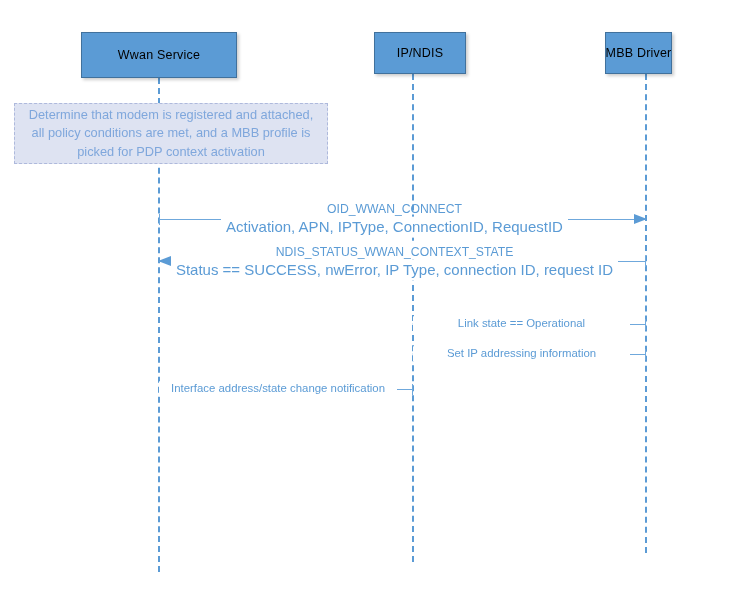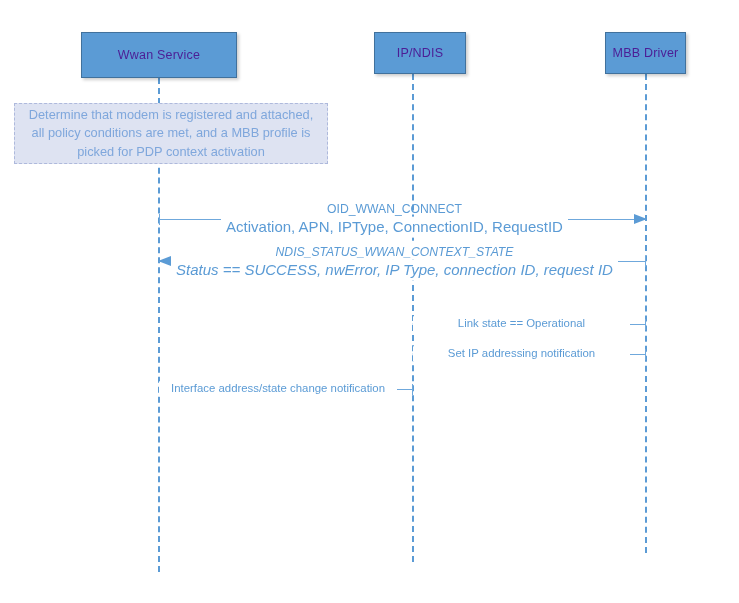--- a/index.html
+++ b/index.html
@@ -25,21 +25,21 @@
     position: absolute;
     background: #5B9BD5;
     border: 1px solid #41719C;
     box-shadow: 2px 2px 3px rgba(0,0,0,0.20);
     display: flex;
     align-items: center;
     justify-content: center;
     box-sizing: border-box;
   }
   .participant-label {
-    color: #4c1d95;
+    color: #000000;
     font-size: 12.5px;
     letter-spacing: 0.2px;
     white-space: nowrap;
     text-align: center;
   }
 
   
   .lifeline {
     position: absolute;
     width: 0;
@@ -147,21 +147,21 @@
   <div class="lifeline" style="left:645px; top:74px; height:479px;"></div>
 
   <div class="participant" style="left:81px; top:32px; width:156px; height:46px;">
     <span class="participant-label">Wwan Service</span>
   </div>
 
   <div class="participant" style="left:374px; top:32px; width:92px; height:42px;">
     <span class="participant-label">IP/NDIS</span>
   </div>
 
-  <div class="participant" style="left:605px; top:32px; width:81px; height:42px;">
+  <div class="participant" style="left:605px; top:32px; width:67px; height:42px;">
     <span class="participant-label">MBB Driver</span>
   </div>
 
   <div class="note" style="left:14px; top:103px; width:314px; height:61px;">
     <span class="note-text">Determine that modem is registered and attached, all policy conditions are met, and a MBB profile is picked for PDP context activation</span>
   </div>
 
   <div class="message" style="left:159px; top:219px; width:487px;">
     <div class="msg-line"></div>
     <div class="endbar at-left"></div>
@@ -169,41 +169,41 @@
     <div class="msg-labels stacked" style="top:0px;">
       <span class="msg-label-main">OID_WWAN_CONNECT</span>
       <span class="msg-label-sub label-bg">Activation, APN, IPType, ConnectionID, RequestID</span>
     </div>
   </div>
 
   <div class="message" style="left:159px; top:261px; width:487px;">
     <div class="msg-line"></div>
     <div class="endbar at-right"></div>
     <div class="arrowhead left"></div>
-    <div class="msg-labels stacked" style="top:0px;font-style:italic;">
+    <div class="msg-labels stacked" style="top:0px;">
       <span class="msg-label-main label-bg">NDIS_STATUS_WWAN_CONTEXT_STATE</span>
       <span class="msg-label-sub label-bg">Status == SUCCESS, nwError, IP Type, connection ID, request ID</span>
     </div>
   </div>
 
   <div class="message" style="left:413px; top:324px; width:233px;">
     <div class="msg-line"></div>
     <div class="endbar at-right"></div>
     <div class="arrowhead left"></div>
     <div class="msg-labels">
       <span class="msg-label-single">Link state == Operational</span>
     </div>
   </div>
 
   <div class="message" style="left:413px; top:354px; width:233px;">
     <div class="msg-line"></div>
     <div class="endbar at-right"></div>
     <div class="arrowhead left"></div>
     <div class="msg-labels">
-      <span class="msg-label-single">Set IP addressing notification</span>
+      <span class="msg-label-single">Set IP addressing information</span>
     </div>
   </div>
 
   <div class="message" style="left:159px; top:389px; width:254px;">
     <div class="msg-line"></div>
     <div class="endbar at-right"></div>
     <div class="arrowhead left"></div>
     <div class="msg-labels">
       <span class="msg-label-single">Interface address/state change notification</span>
     </div>

